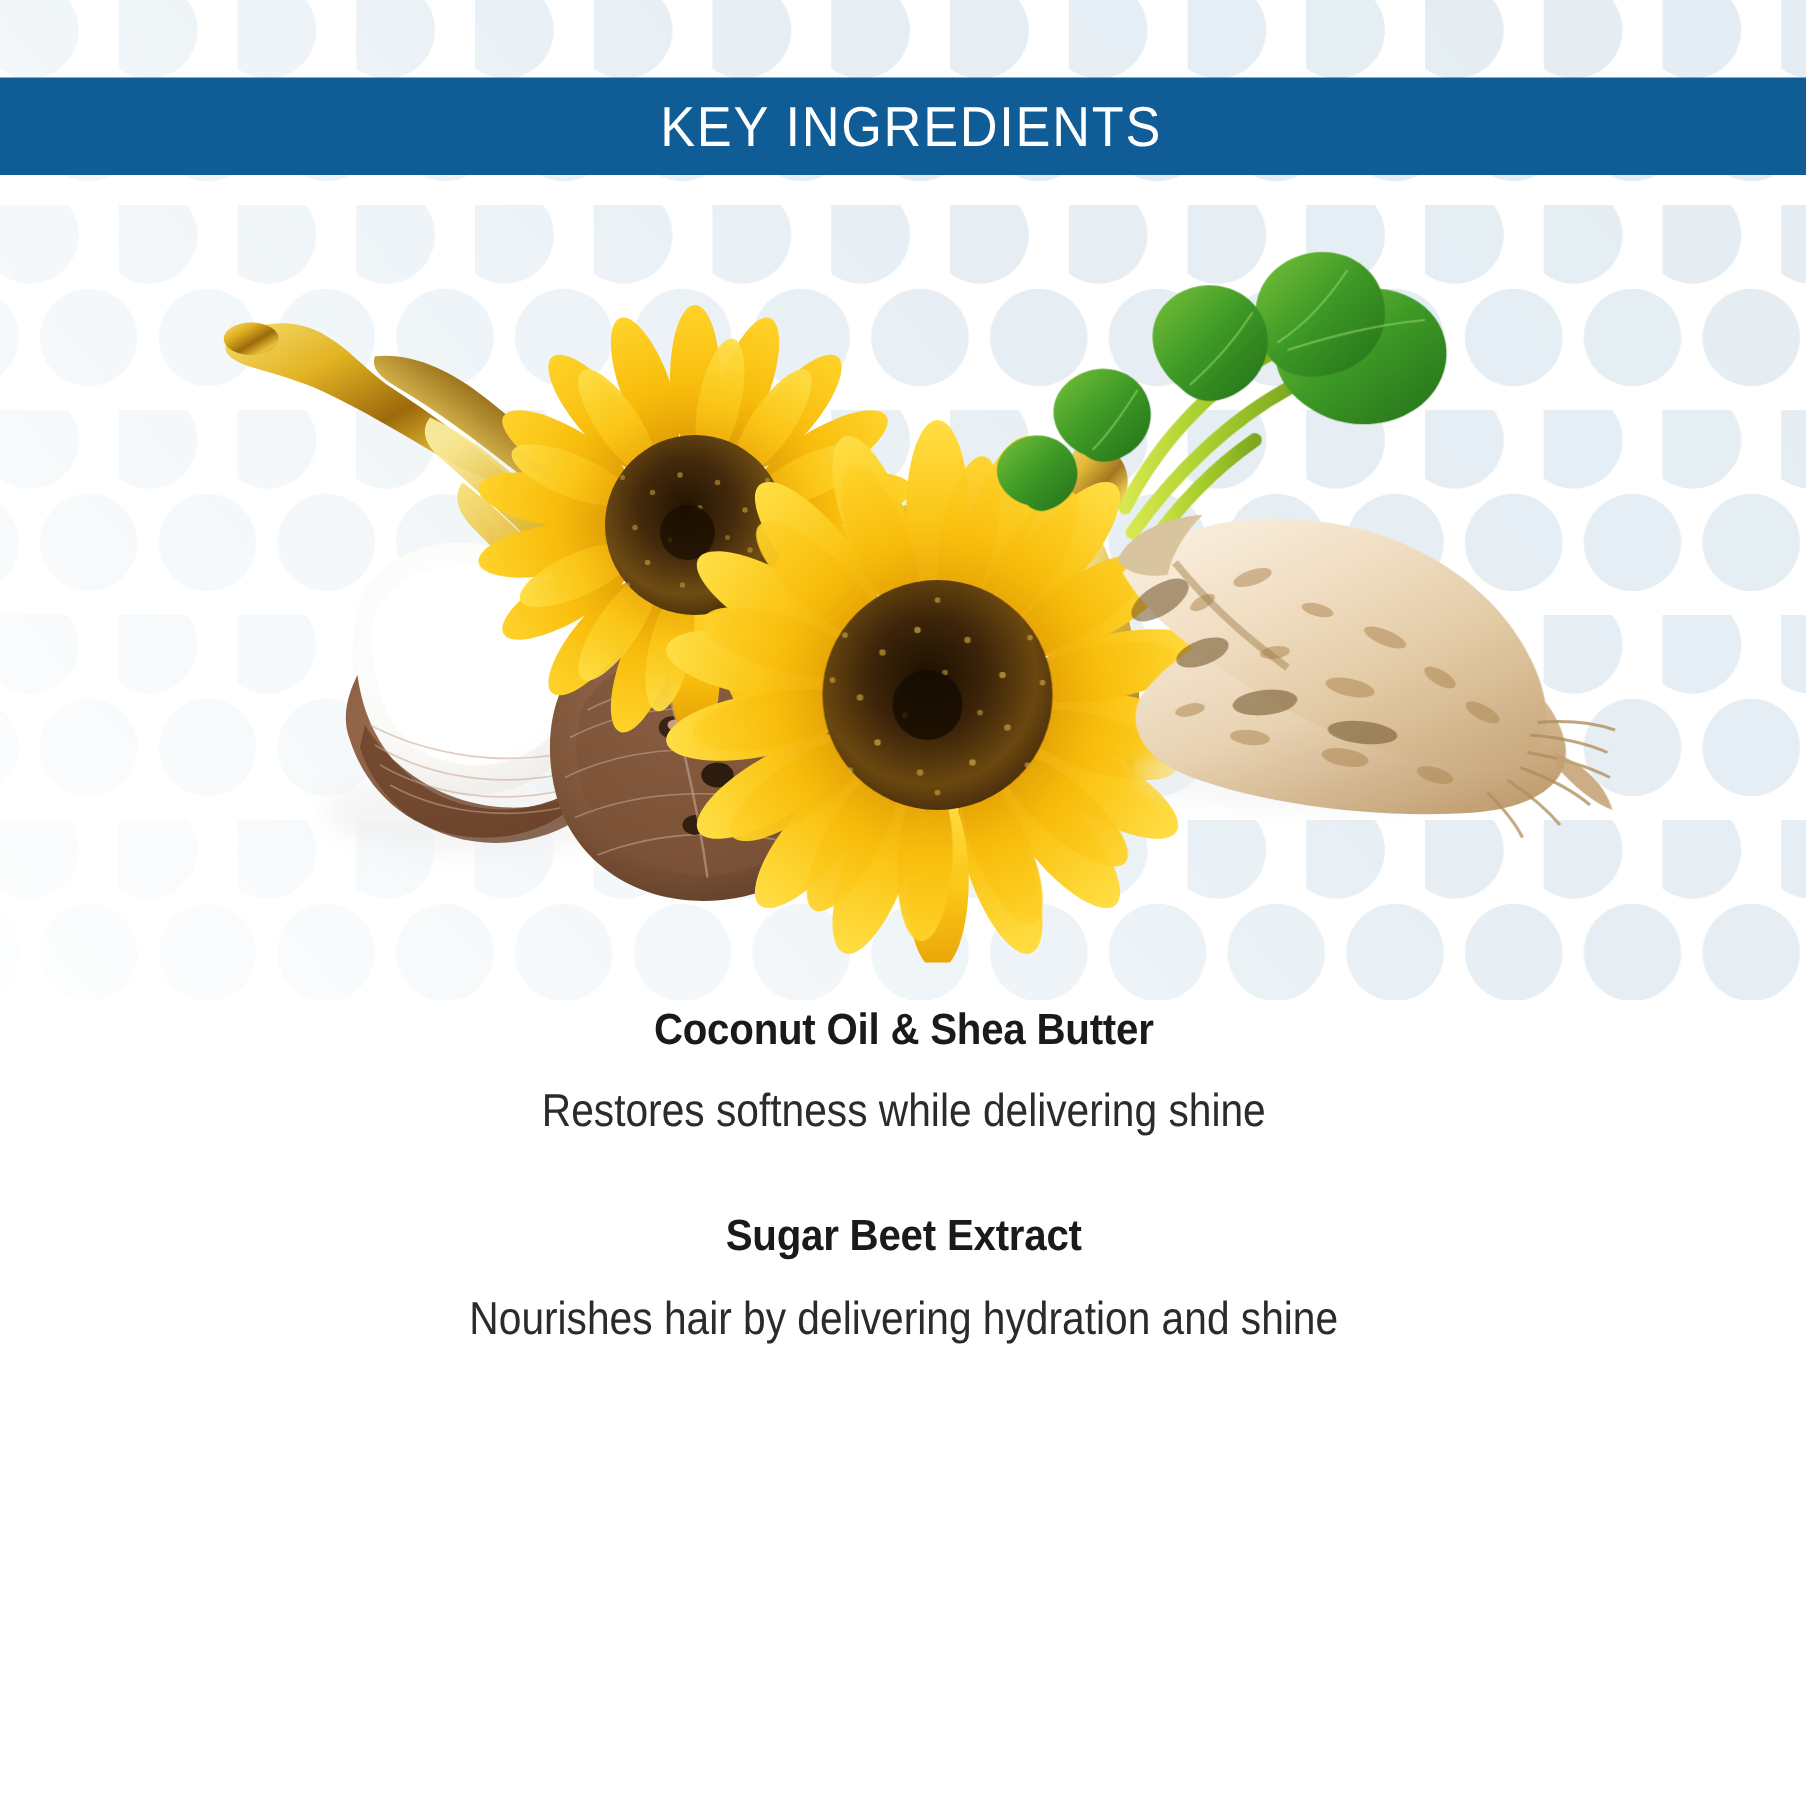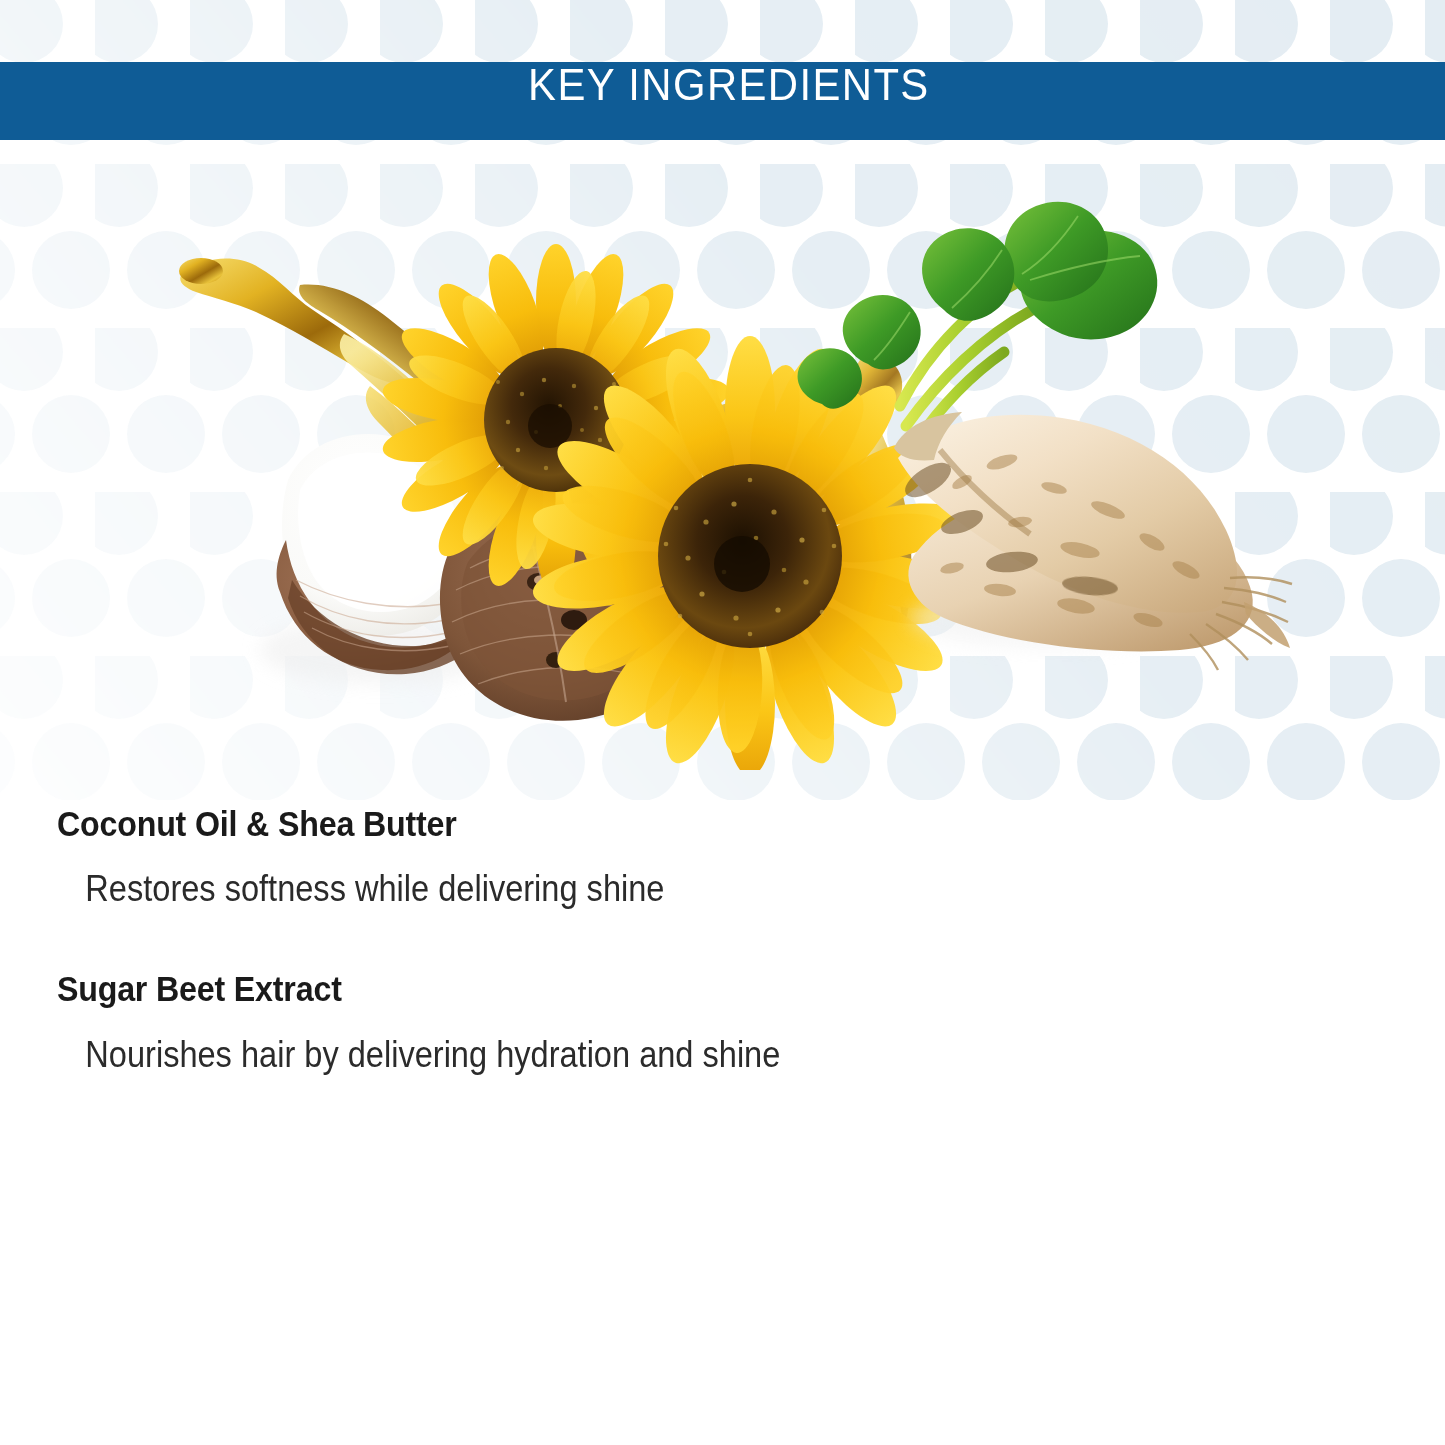--- a/index.html
+++ b/index.html
@@ -30,21 +30,21 @@
 
   
   .banner {
     position: absolute;
     left: 0;
     top: 62px;
     width: 1445px;
     height: 78px;
     background: #0F5C96;
     display: flex;
-    align-items: flex-start;
+    align-items: center;
     justify-content: center;
     box-sizing: border-box;
     padding-left: 12px;
   }
   .banner-title {
     color: #ffffff;
     font-size: 45px;
     letter-spacing: 1.5px;
     font-weight: 300;
     font-family: "Liberation Sans", sans-serif;
@@ -58,23 +58,24 @@
     position: absolute;
     left: 0;
     top: 150px;
     width: 1445px;
     height: 620px;
   }
 
   
   .ingredients {
     position: absolute;
-    left: 0;
+    left: 12px;
     top: 800px;
     width: 1422px;
+    text-align: center;
   }
   .ing-item { margin: 0 0 52px 0; }
   .ing-item:last-child { margin-bottom: 16px; }
 
   .ing-name {
     font-size: 35px;
     font-weight: bold;
     color: #1A1A1A;
     letter-spacing: -0.2px;
     line-height: 1.35;

